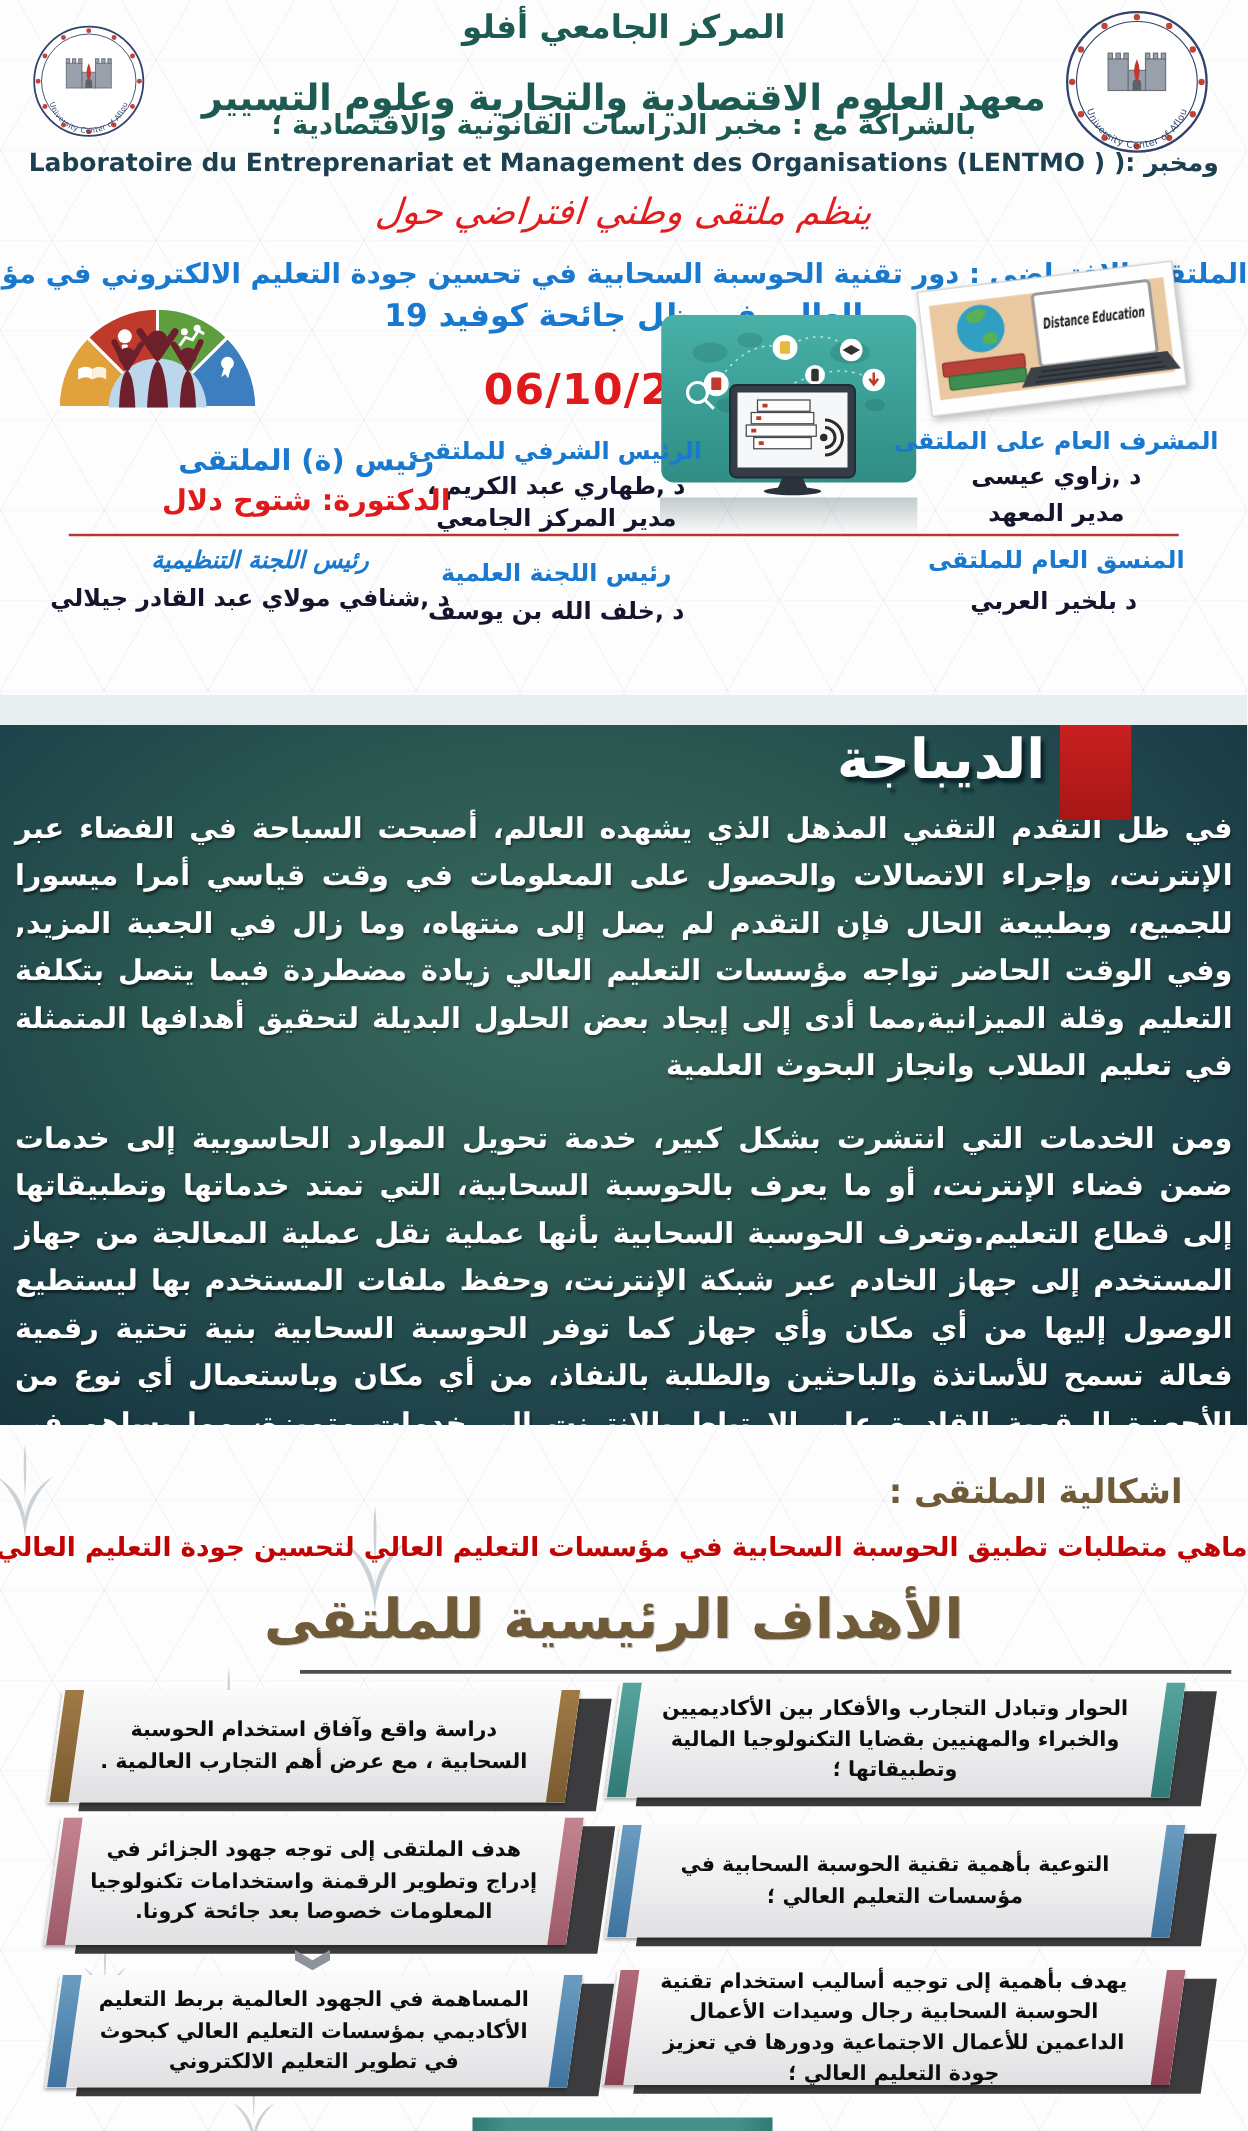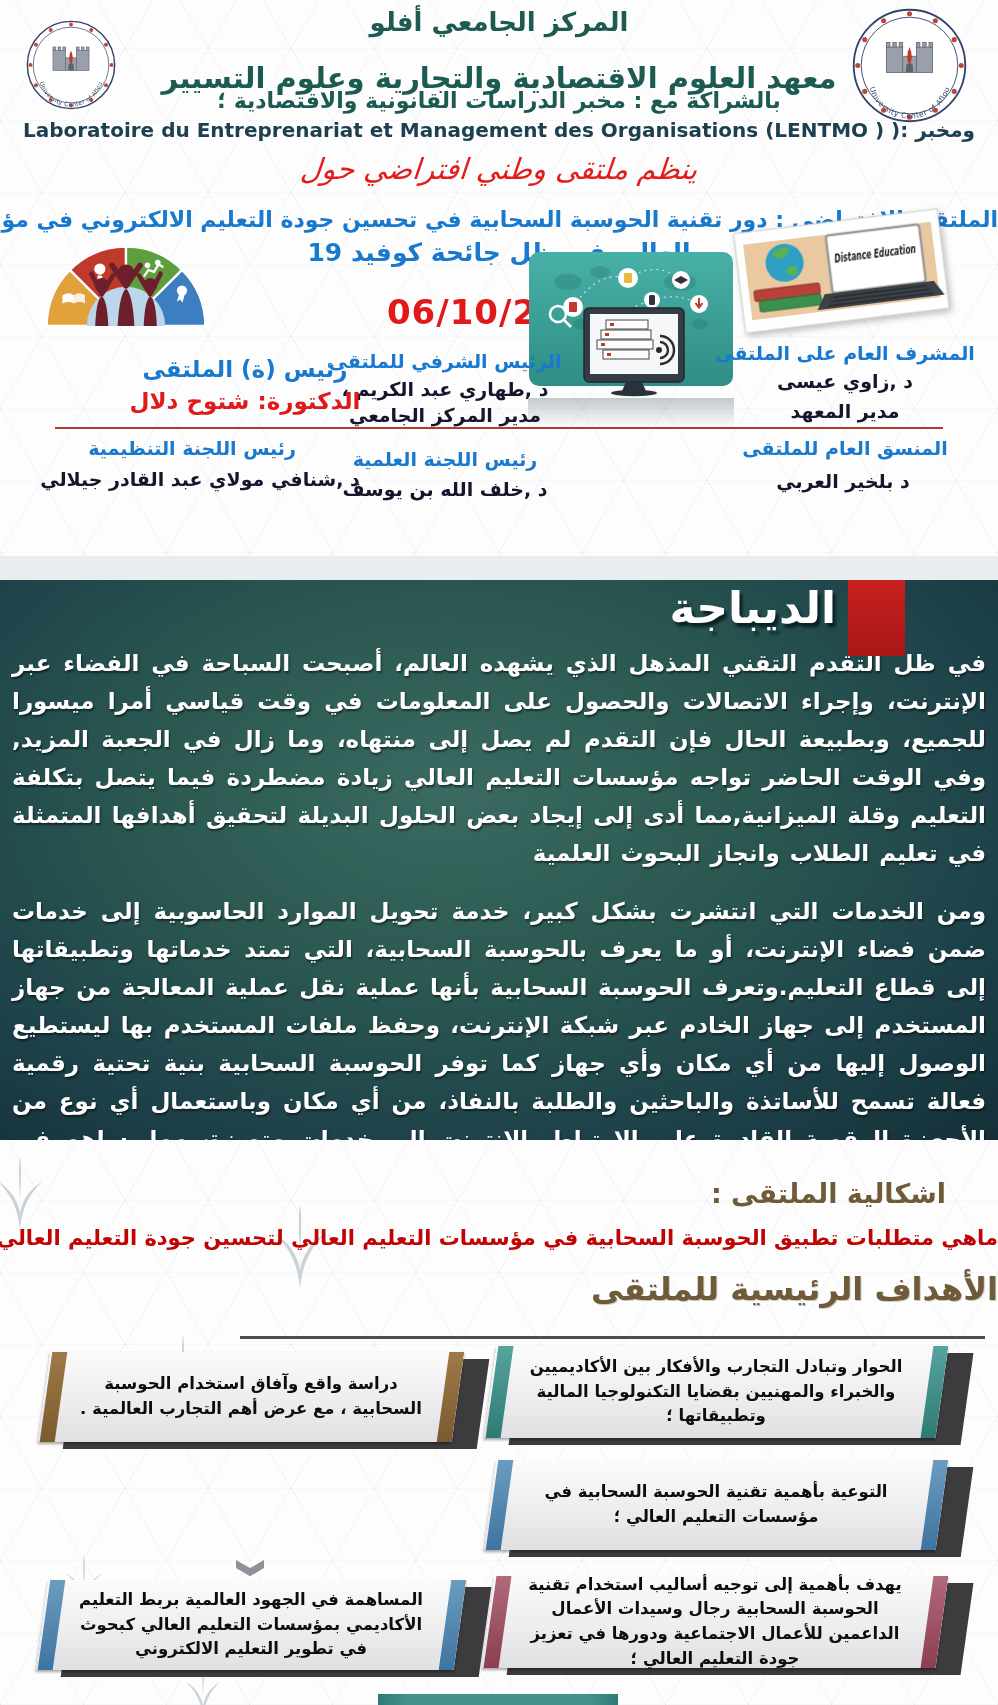--- a/index.html
+++ b/index.html
@@ -49,21 +49,21 @@
   }
   .preamble p{
     margin:0 0 20px 0;direction:rtl;text-align:justify;color:#ffffff;font-weight:bold;
     font-size:23px;line-height:38px;word-spacing:2px;
     text-shadow:1px 2px 2px rgba(0,0,0,.5);
   }
   
   .bottom{top:1140px;left:0;width:998px;height:451px;background:transparent;}
   .problem-label{top:38px;right:52px;font-size:27px;font-weight:bold;color:#6f5b38;}
   .problem-question{top:86px;left:0;right:0;text-align:center;font-size:21px;font-weight:bold;color:#c00404;white-space:nowrap;}
-  .objectives-title{top:130px;left:0;right:0;font-size:32px;font-weight:bold;color:#6f5b38;text-shadow:1px 1px 0 rgba(0,0,0,.2);}
+  .objectives-title{top:130px;left:0;right:16px;text-align:center;font-size:44px;font-weight:bold;color:#6f5b38;text-shadow:1px 1px 0 rgba(0,0,0,.2);}
   .top-rule{top:196px;left:240px;width:745px;height:3px;background:#4b4e52;}
   .leaf{position:absolute;opacity:.85;}
   
   .obox{position:absolute;}
   .ob-shadow{position:absolute;inset:0;background:#3c3c3e;transform:skewX(-8deg) translate(26px,7px);}
   .ob-plate{position:absolute;inset:0;transform:skewX(-8deg);background:linear-gradient(180deg,#fbfbfb 0%,#ececee 60%,#e0e0e3 100%);box-shadow:0 2px 3px rgba(0,0,0,.35);overflow:hidden;}
   .edge{position:absolute;top:0;bottom:0;width:15px;}
   .edge.l{left:2px;} .edge.r{right:0;}
   .acc-teal  .edge{background:linear-gradient(180deg,#57a39e,#2f7a75);}
   .acc-gold  .edge{background:linear-gradient(180deg,#a07a46,#7a5a30);}
@@ -302,21 +302,21 @@
   <div class="abs role-name rtl" style="left:698px;top:470px;width:290px;">د بلخير العربي</div>
 
   <div class="abs role-label rtl" style="left:300px;top:350px;width:290px;">الرئيس الشرفي للملتقى</div>
   <div class="abs role-name rtl" style="left:300px;top:378px;width:290px;">د ,طهاري عبد الكريم ،</div>
   <div class="abs role-name rtl" style="left:300px;top:404px;width:290px;">مدير المركز الجامعي</div>
   <div class="abs role-label rtl" style="left:300px;top:448px;width:290px;">رئيس اللجنة العلمية</div>
   <div class="abs role-name rtl" style="left:300px;top:478px;width:290px;">د ,خلف الله بن يوسف</div>
 
   <div class="abs role-label role-big rtl" style="left:60px;top:356px;width:370px;">رئيس (ة) الملتقى</div>
   <div class="abs role-name role-big role-red rtl" style="left:60px;top:388px;width:370px;">الدكتورة: شتوح دلال</div>
-  <div class="abs role-label rtl" style="left:12px;top:437px;width:360px;">رئيس اللجنة التنظيمية</div>
+  <div class="abs role-label rtl" style="left:28px;top:437px;width:360px;font-style:italic;">رئيس اللجنة التنظيمية</div>
   <div class="abs role-name rtl" style="left:20px;top:468px;width:360px;">د ,شنافي مولاي عبد القادر جيلالي</div>
 
   <div class="abs red-divider"></div>
 
   <div class="abs band"></div>
 
   <section class="abs preamble">
     <div class="red-block"></div>
     <h2 class="rtl">الديباجة</h2>
     <p>في ظل التقدم التقني المذهل الذي يشهده العالم، أصبحت السباحة في الفضاء عبر الإنترنت، وإجراء الاتصالات والحصول على المعلومات في وقت قياسي أمرا ميسورا للجميع، وبطبيعة الحال فإن التقدم لم يصل إلى منتهاه، وما زال في الجعبة المزيد, وفي الوقت الحاضر تواجه مؤسسات التعليم العالي زيادة مضطردة فيما يتصل بتكلفة التعليم وقلة الميزانية,مما أدى إلى إيجاد بعض الحلول البديلة لتحقيق أهدافها المتمثلة في تعليم الطلاب وانجاز البحوث العلمية</p>
@@ -363,20 +363,28 @@
       <div class="ob-text">التوعية بأهمية تقنية الحوسبة السحابية  في مؤسسات التعليم العالي ؛</div>
     </div>
     <div class="obox b1 acc-gold">
       <div class="ob-shadow"></div>
       <div class="ob-plate">
           <i class="edge l"></i>
           <i class="edge r"></i>
         </div>
       <div class="ob-text">دراسة واقع وآفاق استخدام الحوسبة السحابية ، مع عرض أهم التجارب العالمية .</div>
     </div>
+    <div class="obox b3 acc-rose">
+      <div class="ob-shadow"></div>
+      <div class="ob-plate">
+          <i class="edge l"></i>
+          <i class="edge r"></i>
+        </div>
+      <div class="ob-text">هدف الملتقى إلى توجه جهود الجزائر في إدراج وتطوير الرقمنة واستخدامات تكنولوجيا المعلومات خصوصا بعد جائحة كرونا.</div>
+    </div>
     <div class="obox b4 acc-maroon">
       <div class="ob-shadow"></div>
       <div class="ob-plate">
           <i class="edge l"></i>
           <i class="edge r"></i>
         </div>
       <div class="ob-text">يهدف بأهمية إلى توجيه أساليب استخدام تقنية الحوسبة السحابية رجال وسيدات الأعمال الداعمين للأعمال الاجتماعية ودورها في تعزيز جودة التعليم العالي ؛</div>
     </div>
     <div class="obox b5 acc-steel">
       <div class="ob-shadow"></div>

